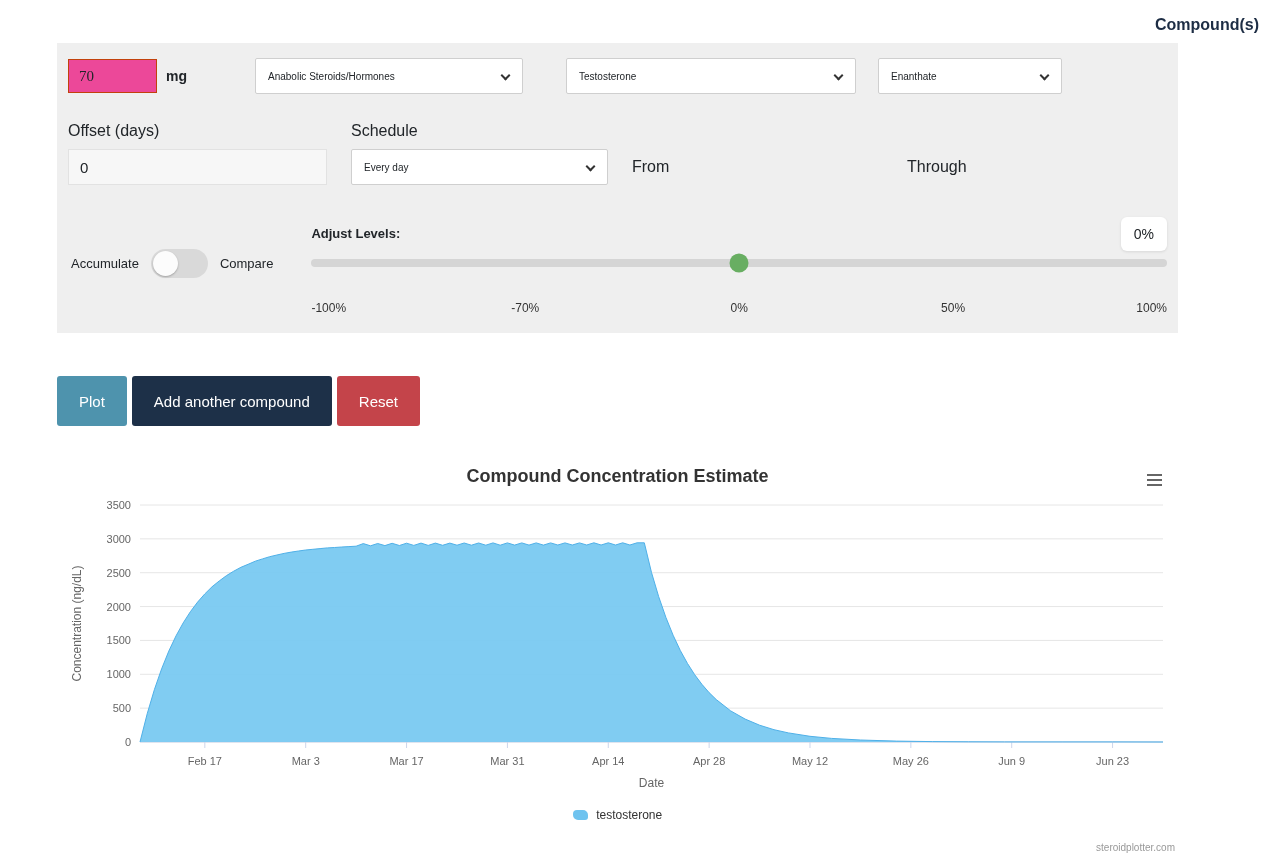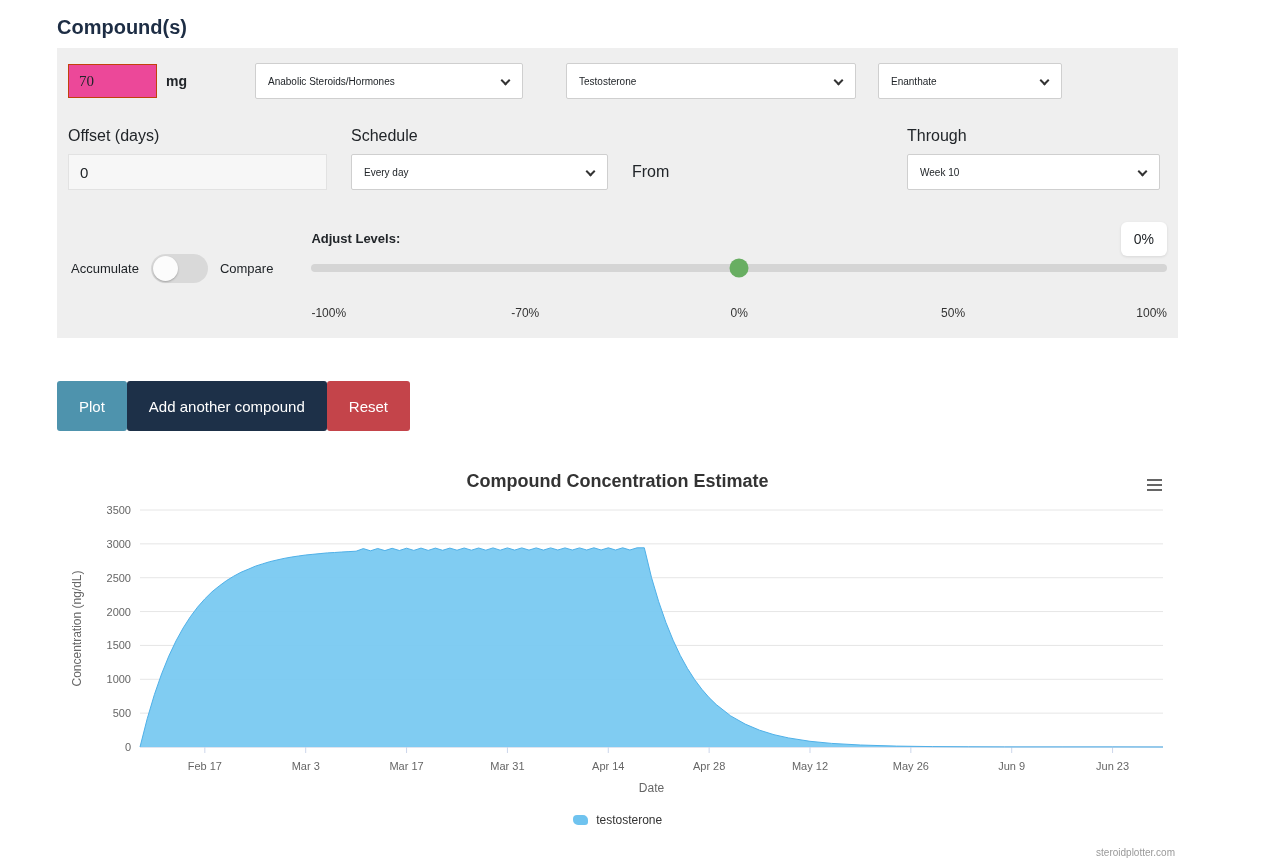--- a/index.html
+++ b/index.html
@@ -6,22 +6,22 @@
   html,body { margin:0; padding:0; background:#fff; }
   body {
     font-family: "Liberation Sans", sans-serif;
     color:#212529;
     width:1263px; height:864px;
     overflow:hidden;
   }
   .page { position:relative; width:1263px; height:864px; }
 
   .page-title {
-    margin:0; padding:16px 12px 0 57px;
-    font-size:20px; font-weight:bold; color:#1d2d44;
+    margin:0; padding:16px 4px 0 57px;
+    font-size:16px; font-weight:bold; color:#1d2d44;text-align:right;
   }
 
   
   .panel {
     margin:9px 0 0 57px; width:1121px;
     background:#efefef;
     padding:15px 11px 17px 11px;
   }
   .panel-row { display:flex; align-items:center; }
 
@@ -95,21 +95,21 @@
   .slider-thumb {
     position:absolute; left:50%; top:50%;
     width:19px; height:19px; border-radius:50%;
     transform:translate(-50%,-50%);
     cursor:pointer;
   }
   .slider-ticks { position:relative; height:15px; margin-top:34px; font-size:12px; color:#333; }
   .slider-ticks span { position:absolute; top:0; }
 
   
-  .actions { margin:43px 0 0 57px; display:flex; }
+  .actions { margin:43px 0 0 57px; display:flex; gap:5px; }
   .btn {
     border:none; color:#fff; font-size:15px; font-family:inherit;
     height:50px; padding:0 22px; border-radius:3px; cursor:pointer;
   }
 
   
   .chart { position:relative; margin:32px 0 8px 57px; width:1121px; height:400px; }
   .chart-title {
     text-align:center; font-size:18px; font-weight:bold; color:#333;
     padding-top:8px;
@@ -166,24 +166,20 @@
         <div class="select">
           <span>Every day</span>
           <span class="chev"></span>
         </div>
       </div>
       <div class="field">
         <label>From</label>
       </div>
       <div class="field">
         <label>Through</label>
-        <div class="select">
-          <span>Week 10</span>
-          <span class="chev"></span>
-        </div>
       </div>
     </div>
 
     <div class="panel-row row3">
       <div class="toggle-group">
         <span class="tg-label">Accumulate</span>
         <div class="toggle">
           <div class="knob"></div>
         </div>
         <span class="tg-label">Compare</span>

